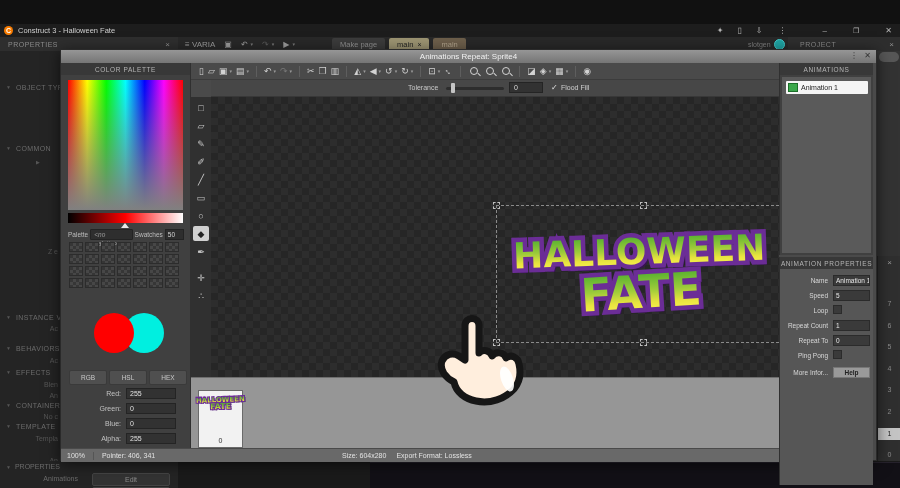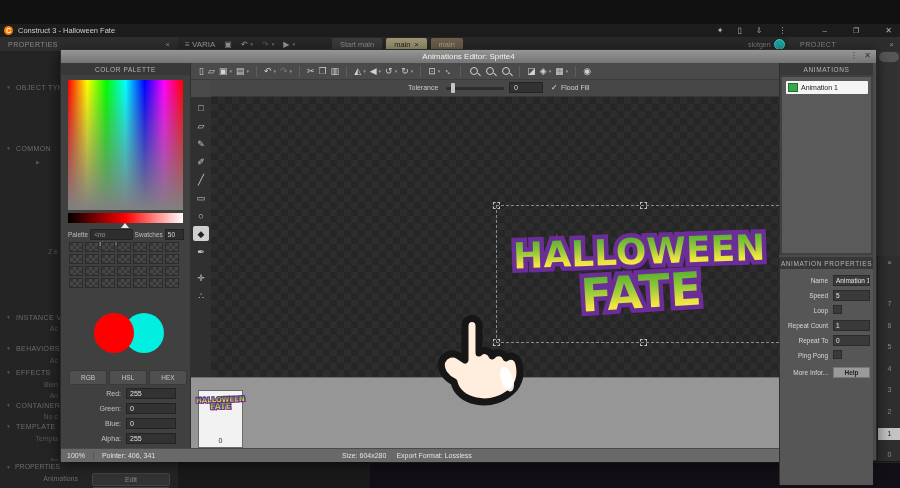--- a/index.html
+++ b/index.html
@@ -203,21 +203,21 @@
       <span>▣</span>
       <span>↶</span>
       <span class="caret">▾</span>
       <span class="dim">↷</span>
       <span class="caret">▾</span>
       <span>▶</span>
       <span class="caret">▾</span>
     </div>
     <div class="abs" id="top-tabs">
         <span class="tab">
-          <span>Start main</span>
+          <span>Make page</span>
         </span>
         <span class="tab active">
           <span>main</span>
           <span class="tabx">×</span>
         </span>
         <span class="tab event">
           <span>main</span>
         </span>
       </div>
     <div class="abs" id="user-chip">
@@ -339,21 +339,21 @@
         <span>Layers - main</span>
         <span class="tabx">×</span>
       </span>
       <span class="btab">
         <span>Tilemap</span>
       </span>
     </div>
 
   <div class="abs" id="dialog">
     <div class="abs" id="dlg-titlebar">
-      <span>Animations Editor: Sprite4</span>
+      <span>Animations Repeat: Sprite4</span>
       <span class="ic abs" id="dlg-kebab">⋮</span>
       <span class="ic abs" id="dlg-close">✕</span>
     </div>
 
     <div class="abs" id="palette">
       <div class="phead">COLOR PALETTE</div>
       <div class="abs" id="grad-box"></div>
       <div class="abs" id="value-bar"></div>
       <div class="abs" id="value-marker"></div>
       <div class="abs" id="pal-row">

